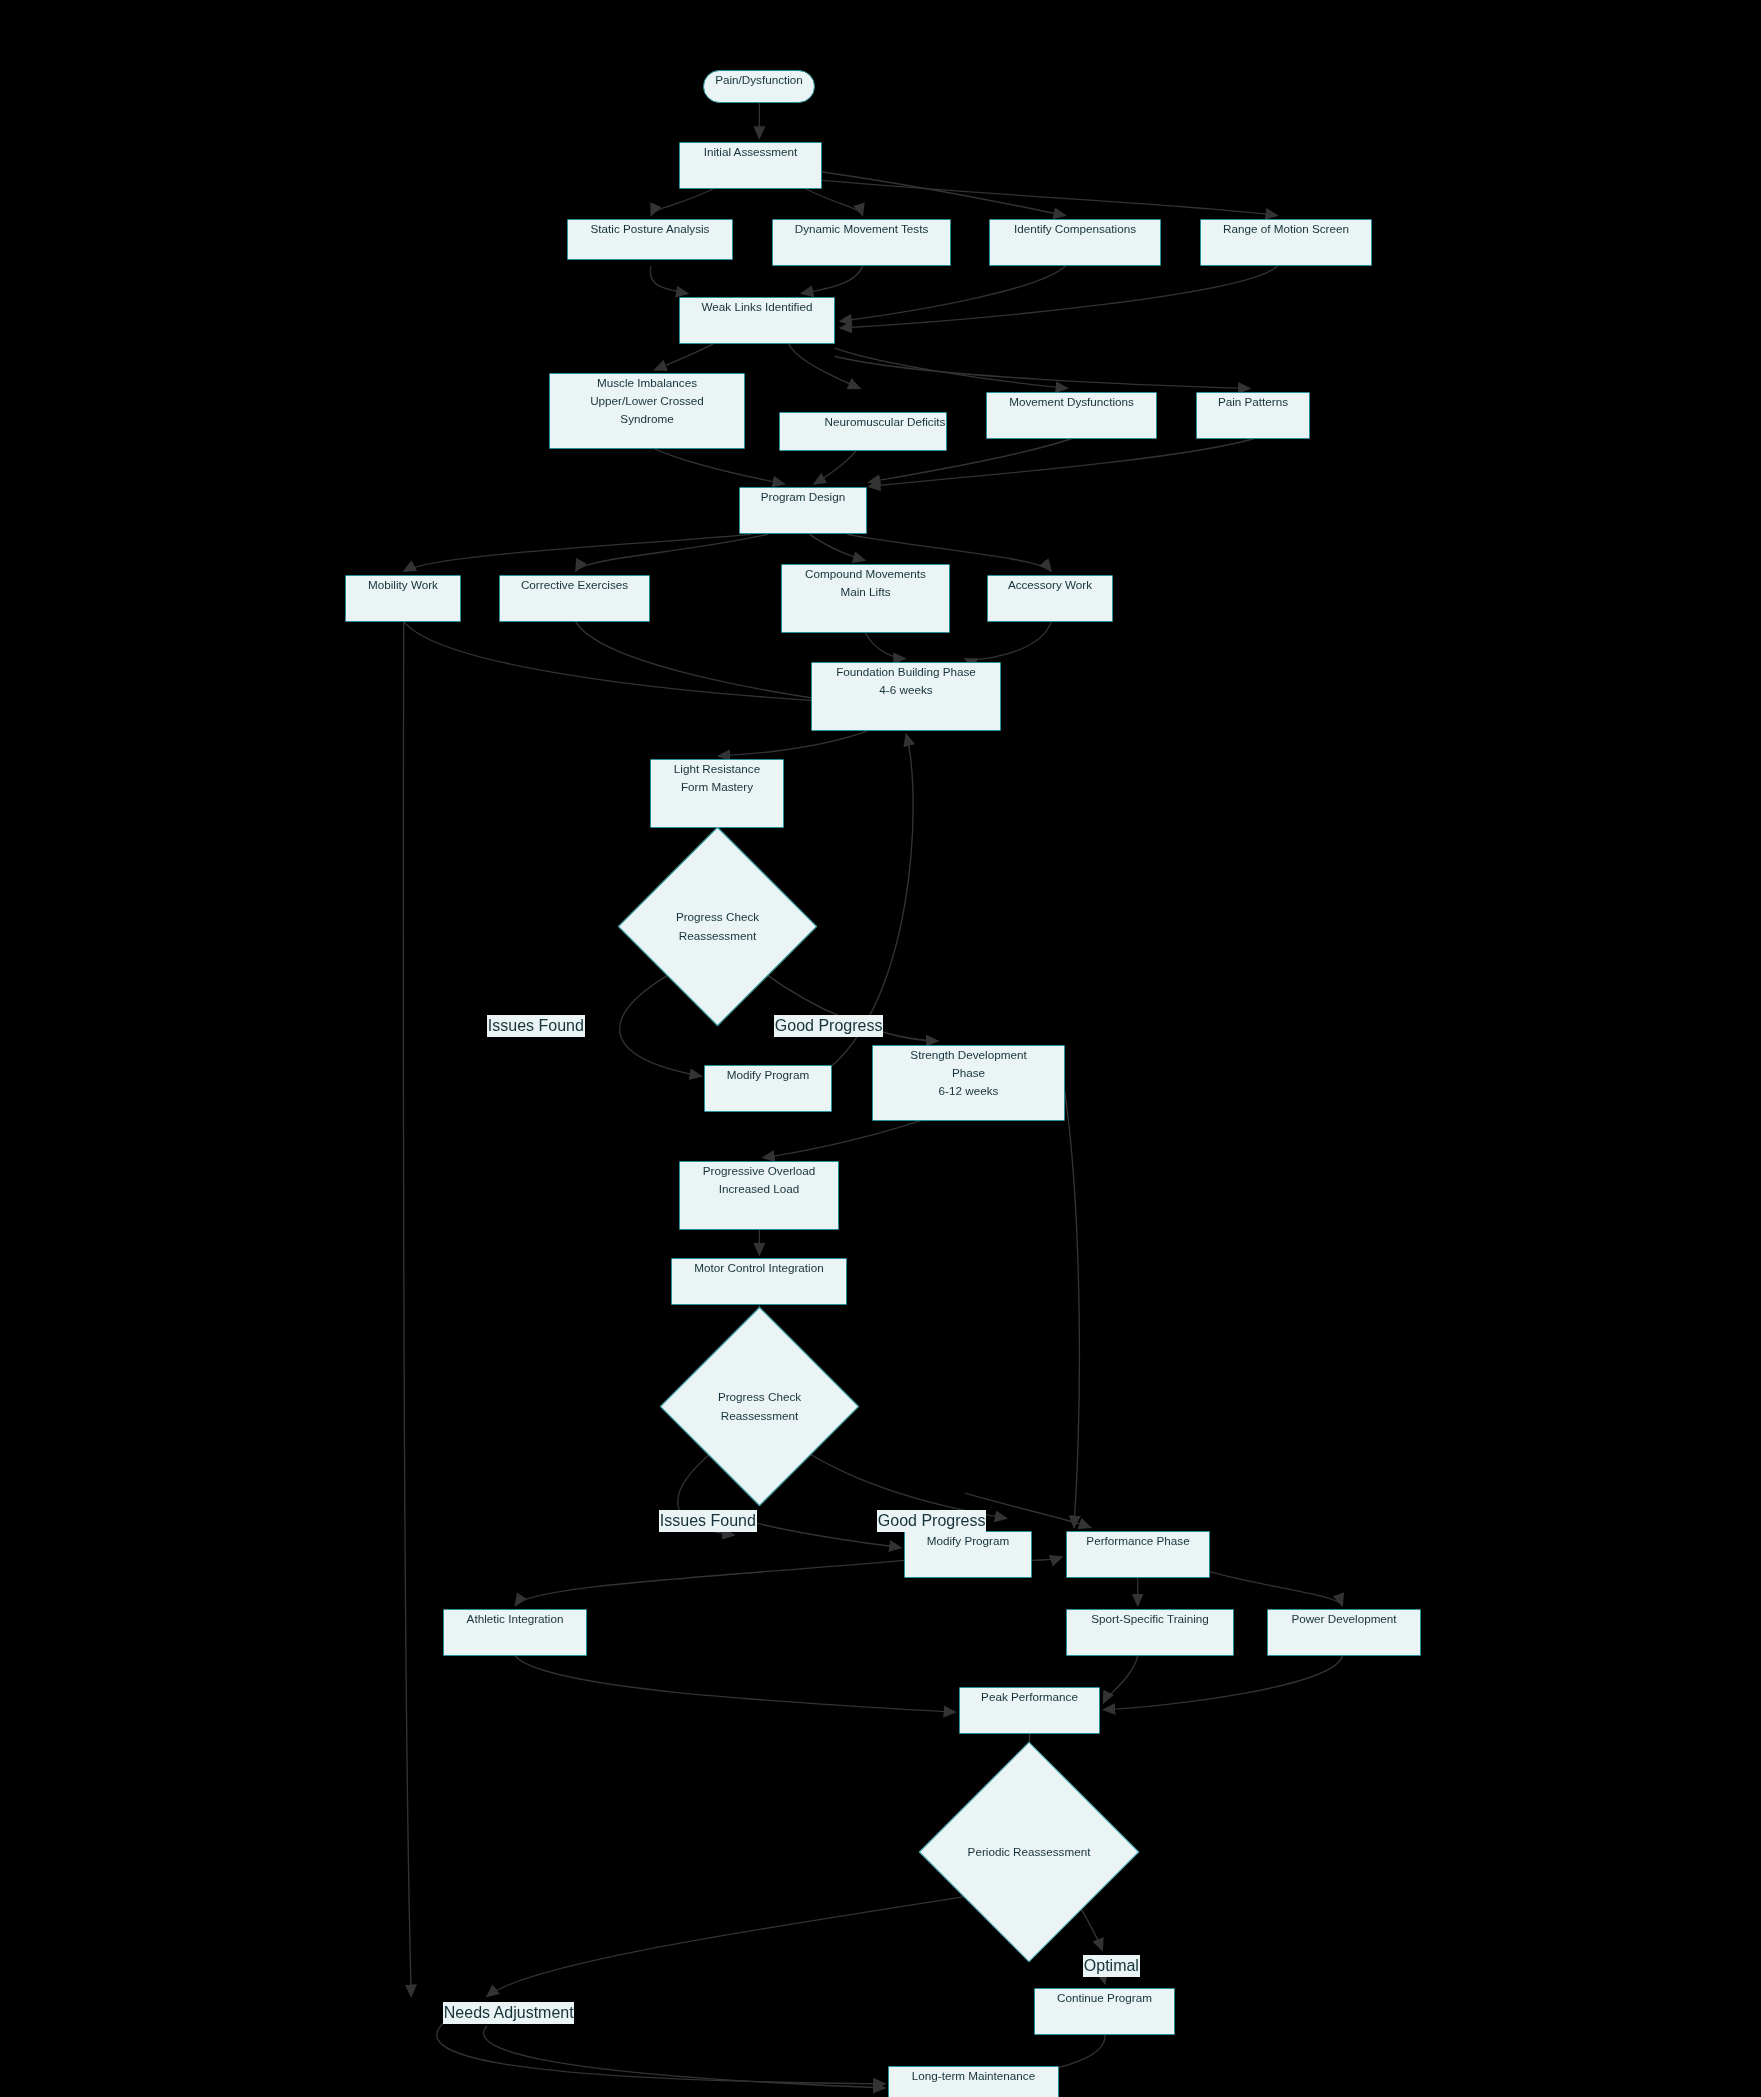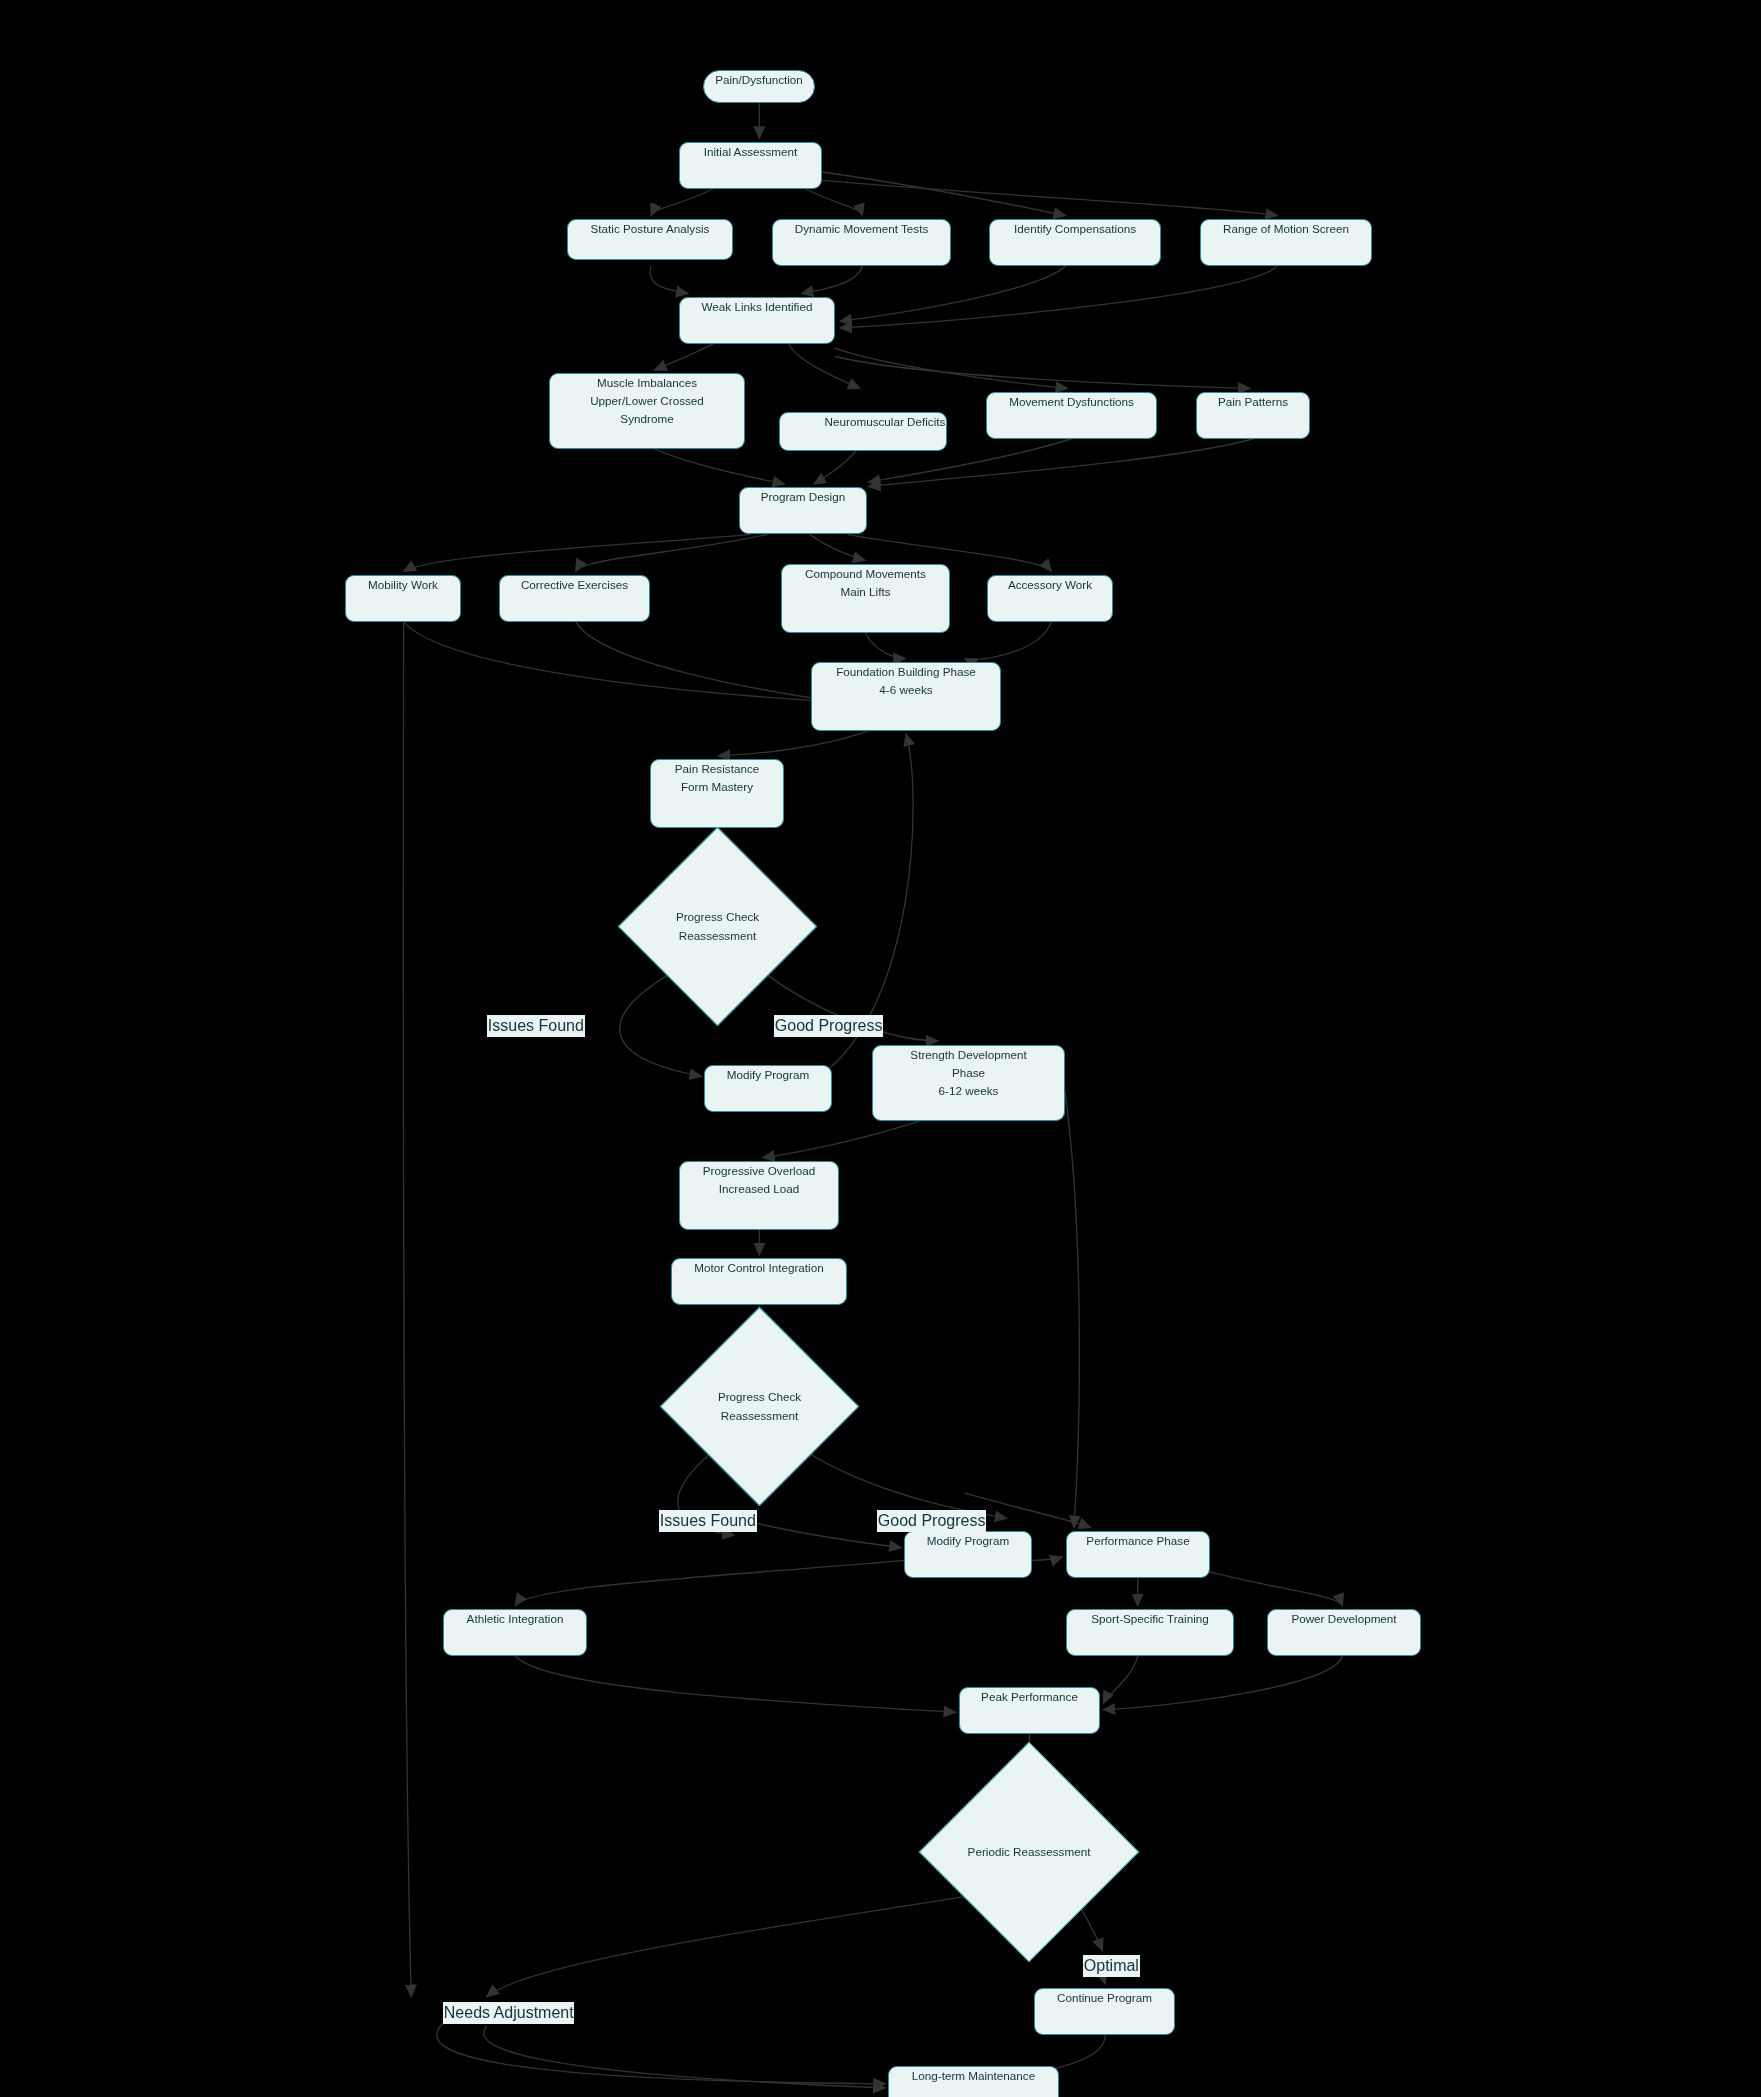--- a/index.html
+++ b/index.html
@@ -5,21 +5,21 @@
   html,body{margin:0;padding:0;background:#000;}
   body{width:1762px;height:2265px;position:relative;overflow:hidden;
        font-family:"Liberation Sans","DejaVu Sans",sans-serif;}
   #canvas{position:absolute;inset:0;width:1762px;height:2265px;}
   svg#edges{position:absolute;left:0;top:0;width:1762px;height:2265px;}
   .node{position:absolute;box-sizing:border-box;display:flex;flex-direction:column;
         align-items:center;justify-content:flex-start;text-align:center;
         background:#eaf4f4;border:1.3px solid #26919b;color:#16323a;
         font-size:11.7px;line-height:1.55;}
   .node.stadium{border-radius:419px;}
-  .node.rect{border-radius:9px;}
+  .node.rect{border-radius:1px;}
   .node .ln{display:block;white-space:nowrap;}
   .diamond{position:absolute;}
   .diamond .dshape{position:absolute;inset:0;background:#eaf4f4;
         border:1.3px solid #26919b;box-sizing:border-box;
         transform:rotate(45deg);}
   .diamond .dlabel{position:absolute;inset:0;display:flex;flex-direction:column;
         align-items:center;justify-content:center;text-align:center;
         color:#16323a;font-size:11.7px;line-height:1.6;pointer-events:none;}
   .elabel{position:absolute;background:#eaf4f4;color:#16323a;font-size:16px;
         line-height:1.2;padding:1.3px 0.8px;white-space:nowrap;}
@@ -169,21 +169,21 @@
     <span class="ln">Main Lifts</span>
   </div>
   <div class="node rect" style="left:987px;top:575px;width:126px;height:47px;">
     <span class="ln">Accessory Work</span>
   </div>
   <div class="node rect" style="left:811px;top:662px;width:190px;height:69px;">
     <span class="ln">Foundation Building Phase</span>
     <span class="ln">4-6 weeks</span>
   </div>
   <div class="node rect" style="left:650px;top:759px;width:134px;height:69px;">
-    <span class="ln">Pain Resistance</span>
+    <span class="ln">Light Resistance</span>
     <span class="ln">Form Mastery</span>
   </div>
   <div class="node rect" style="left:704px;top:1065px;width:128px;height:47px;">
     <span class="ln">Modify Program</span>
   </div>
   <div class="node rect" style="left:872px;top:1045px;width:193px;height:76px;">
     <span class="ln">Strength Development</span>
     <span class="ln">Phase</span>
     <span class="ln">6-12 weeks</span>
   </div>

